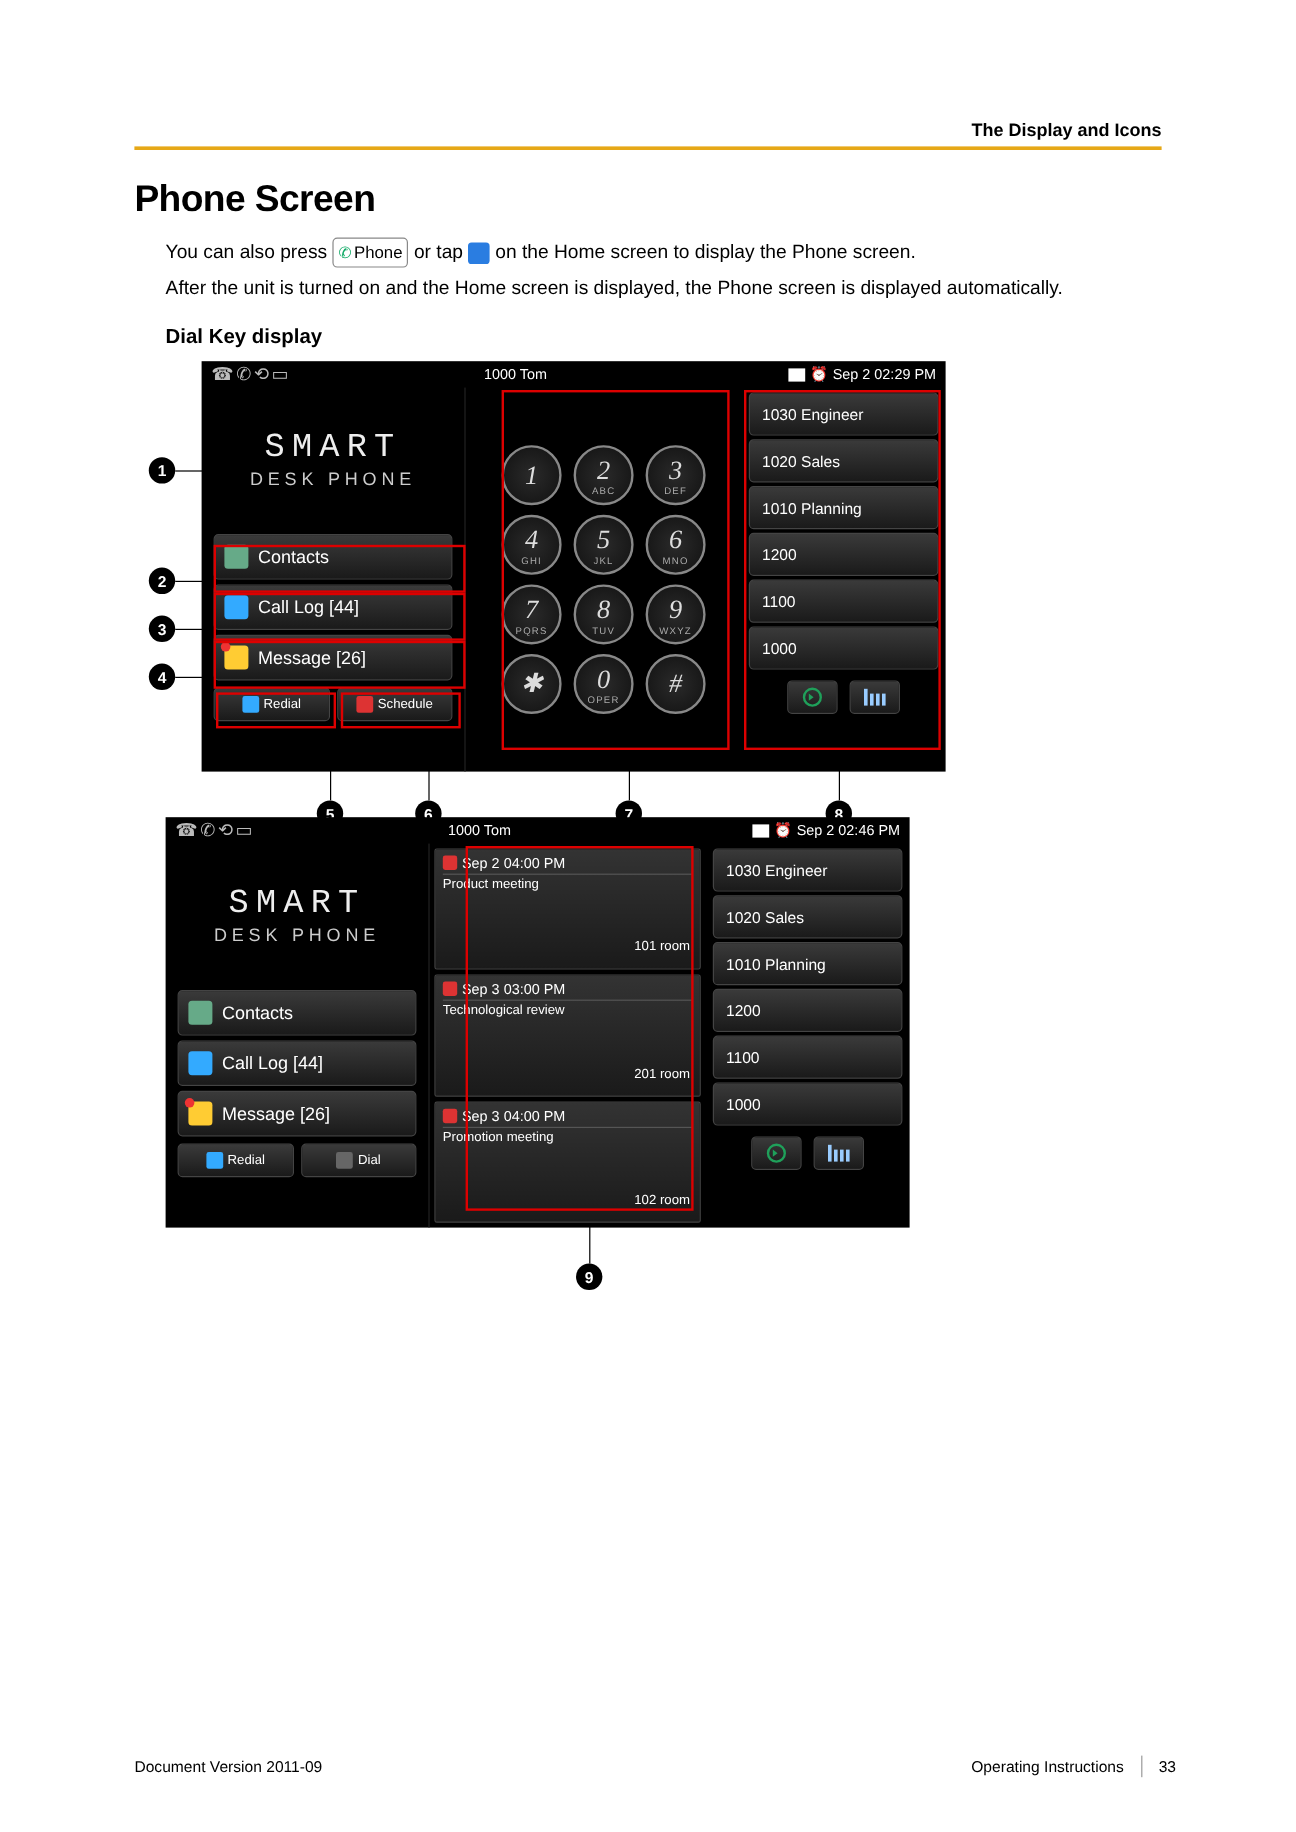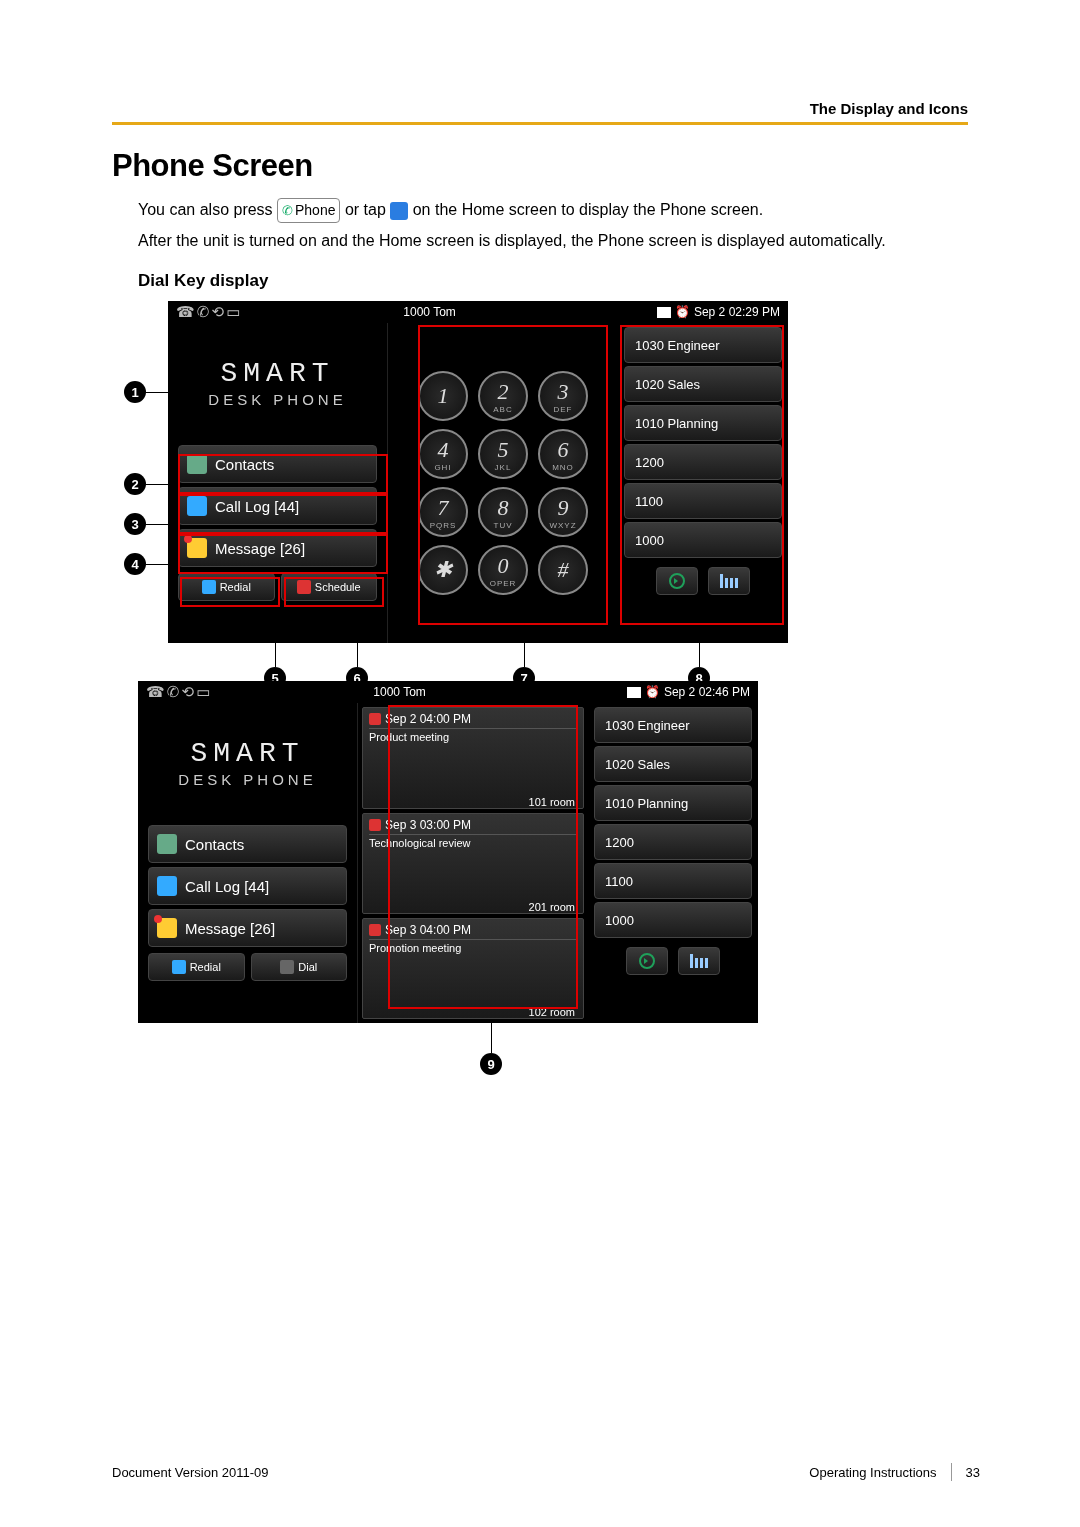--- a/index.html
+++ b/index.html
@@ -47,21 +47,21 @@
   .bars-icon span:nth-child(1){height:14px;}
   .bars-icon span:nth-child(2){height:10px;}
   .bars-icon span:nth-child(3){height:10px;}
   .bars-icon span:nth-child(4){height:10px;}
 
   
   .sched-pane { flex:1; display:flex; flex-direction:column; padding:4px 4px; gap:4px;}
   .sched-item { flex:1; background:linear-gradient(#333,#1a1a1a); border:1px solid #444; border-radius:2px; padding:4px 6px; display:flex; flex-direction:column; font-size:11px; position:relative;}
   .sched-time { display:flex; align-items:center; gap:4px; font-size:12px;}
   .sched-cal-icon { width:12px; height:12px; background:#d33; border-radius:2px;}
-  .sched-room { position:absolute; bottom:0; right:8px; font-size:11px;}
+  .sched-room { position:absolute; bottom:12px; right:8px; font-size:11px;}
 
   
   .hl-red { position:absolute; border:2px solid #d00; pointer-events:none; }
 
   
   .callout { position:absolute; display:flex; align-items:center; }
   .callout-line { height:1px; background:#000; }
   .callout-num { width:22px; height:22px; border-radius:50%; background:#000; color:#fff; display:flex; align-items:center; justify-content:center; font-size:13px; font-weight:bold; flex-shrink:0;}
   .callout-v { position:absolute; display:flex; flex-direction:column; align-items:center;}
   .callout-vline { width:1px; background:#000;}

